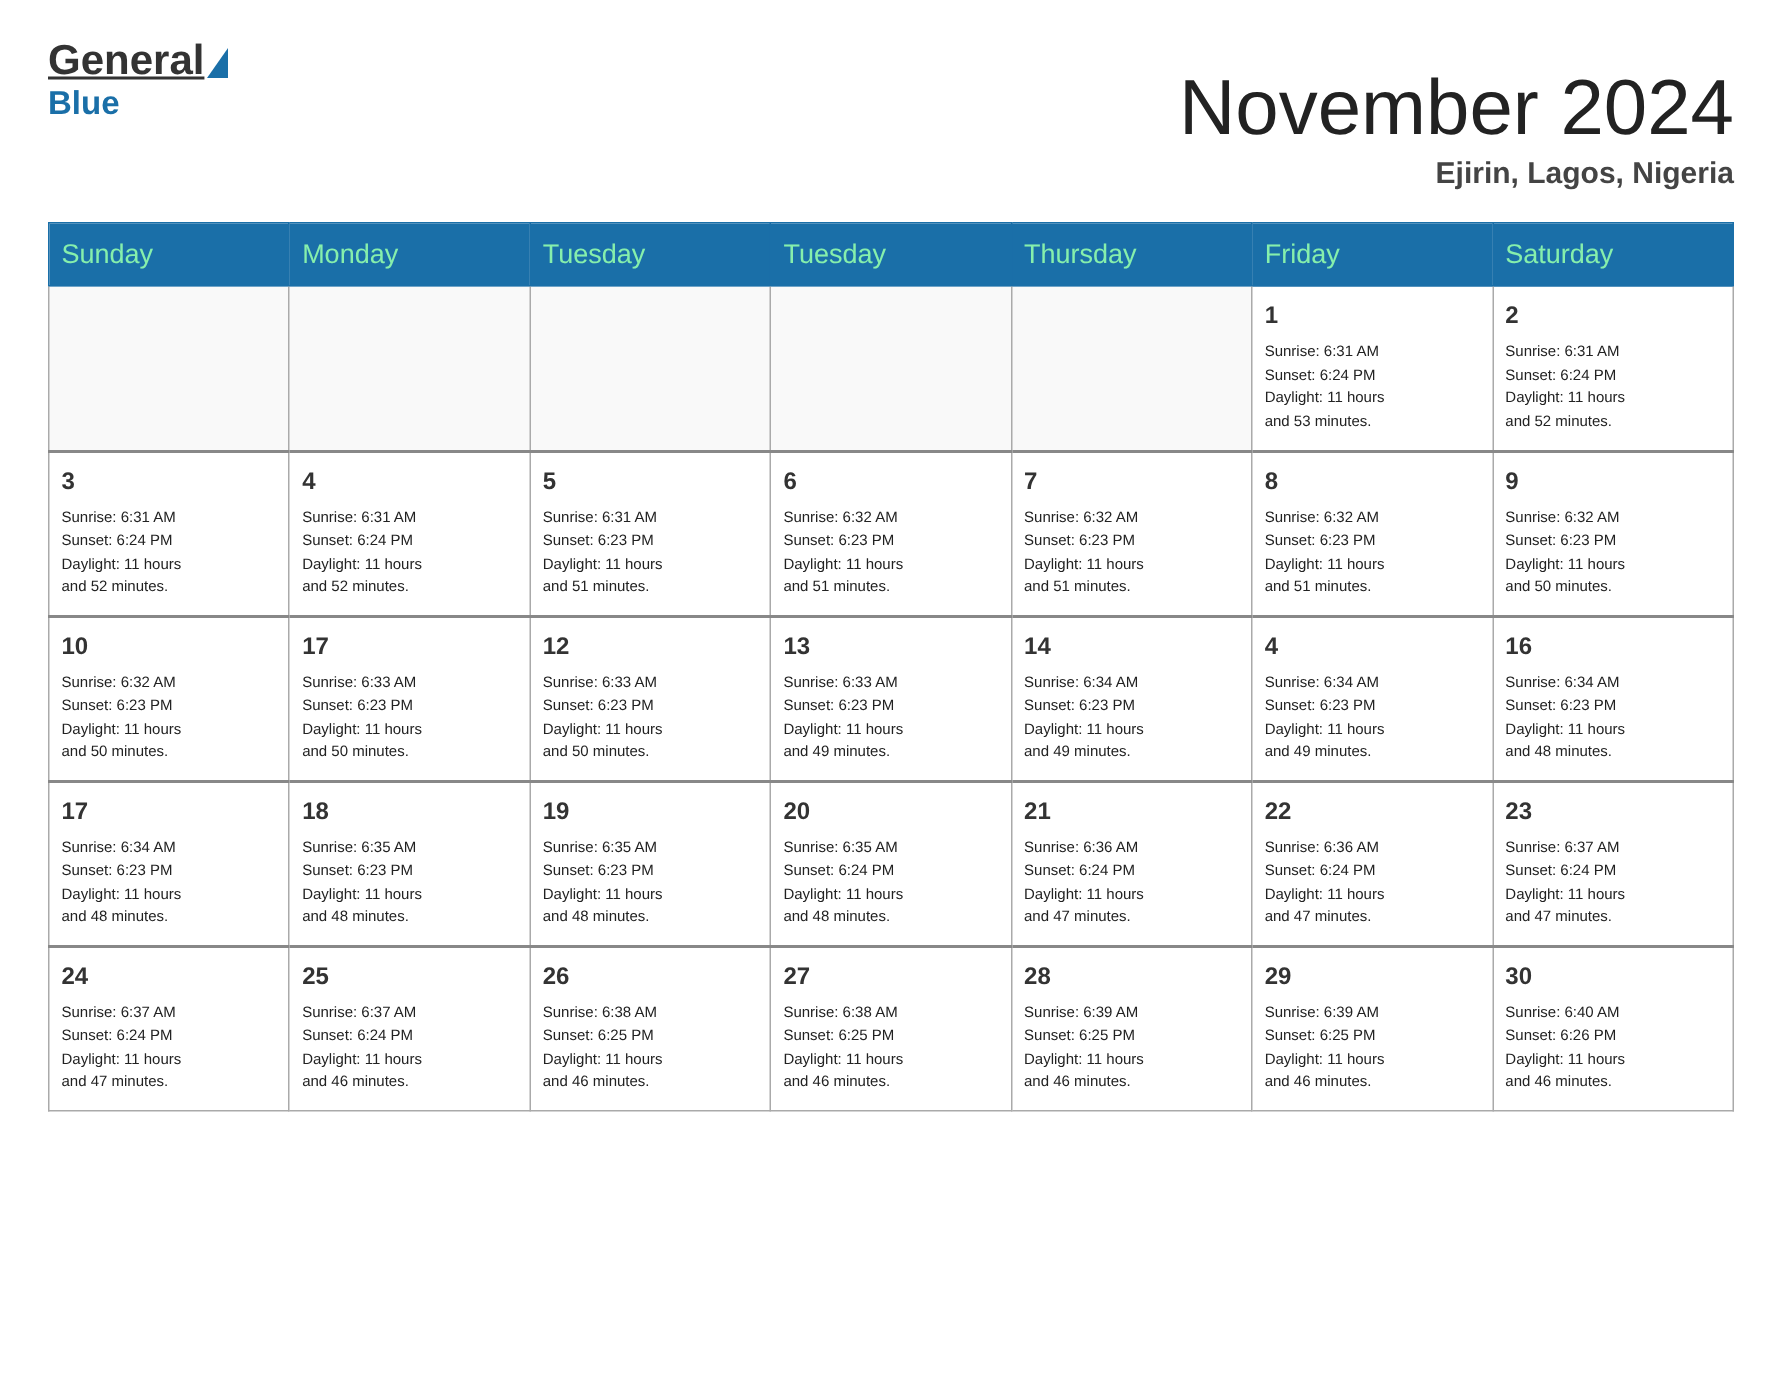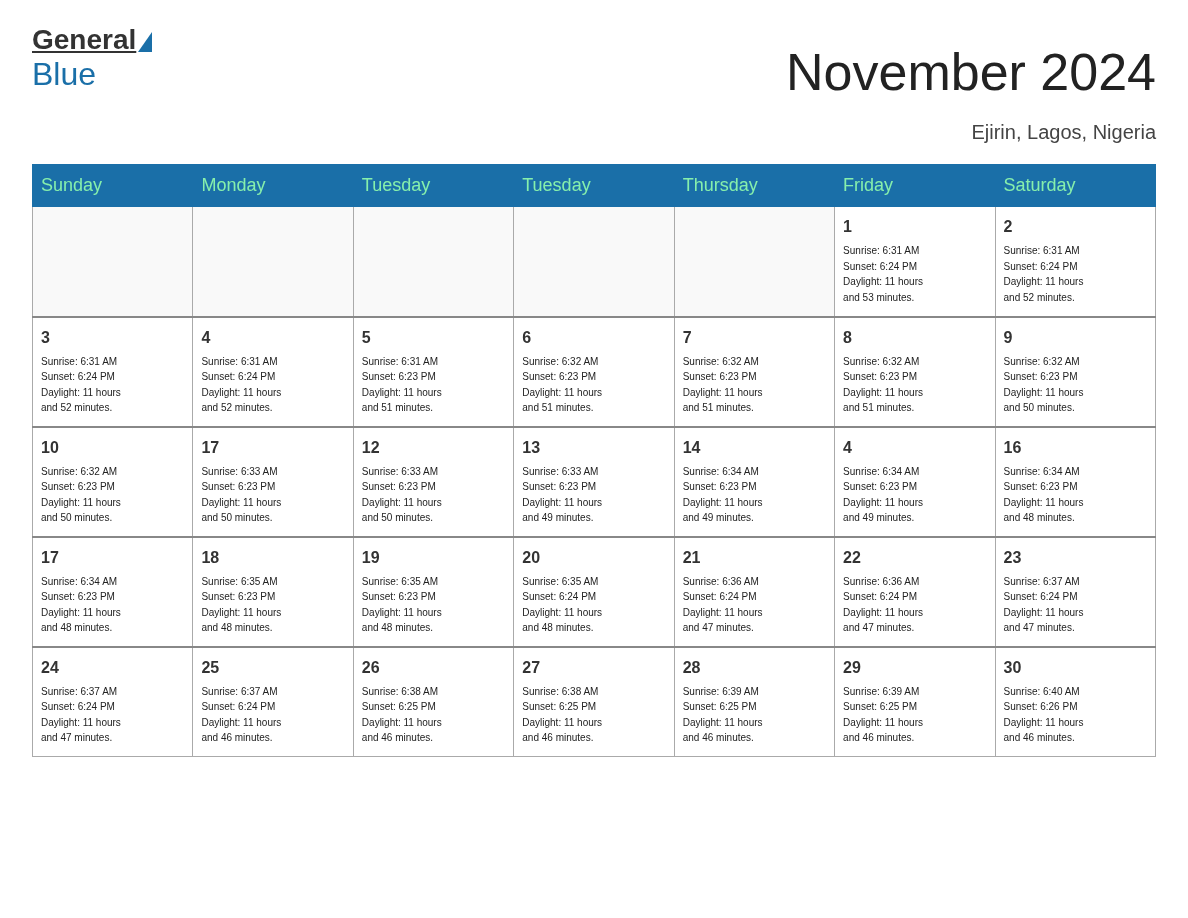--- a/index.html
+++ b/index.html
@@ -33,37 +33,38 @@
       width: 0;
       height: 0;
       border-left: 14px solid transparent;
       border-bottom: 20px solid #1a6fa8;
       margin: 0 2px;
       position: relative;
       top: 2px;
     }
     .logo-blue {
       color: #1a6fa8;
-      font-size: 32px;
-      font-weight: normal;
+      font-size: 22px;
+      font-weight: bold;
     }
     .title-block {
       text-align: right;
     }
     .month-title {
       font-size: 52px;
       font-weight: normal;
       color: #222;
       line-height: 1.1;
       margin-top: 20px;
     }
     .location {
       font-size: 20px;
       color: #444;
-      margin-top: 20px;
+      margin-top: 4px;
+      font-weight: bold;
     }
     .calendar {
       width: 100%;
       border-collapse: collapse;
       border: 1px solid #aaa;
     }
     .calendar th {
       background: #1a6fa8;
       color: #86efac;
       font-size: 18px;

